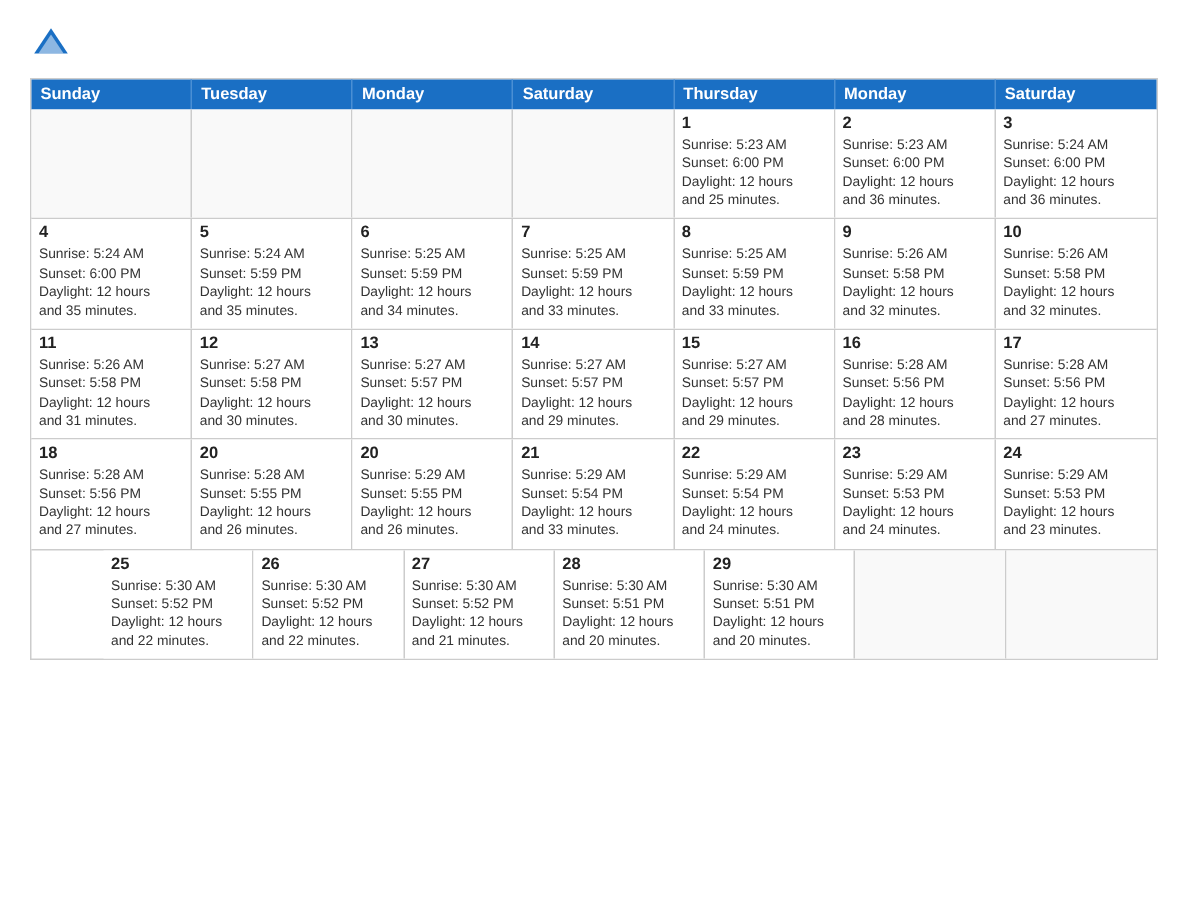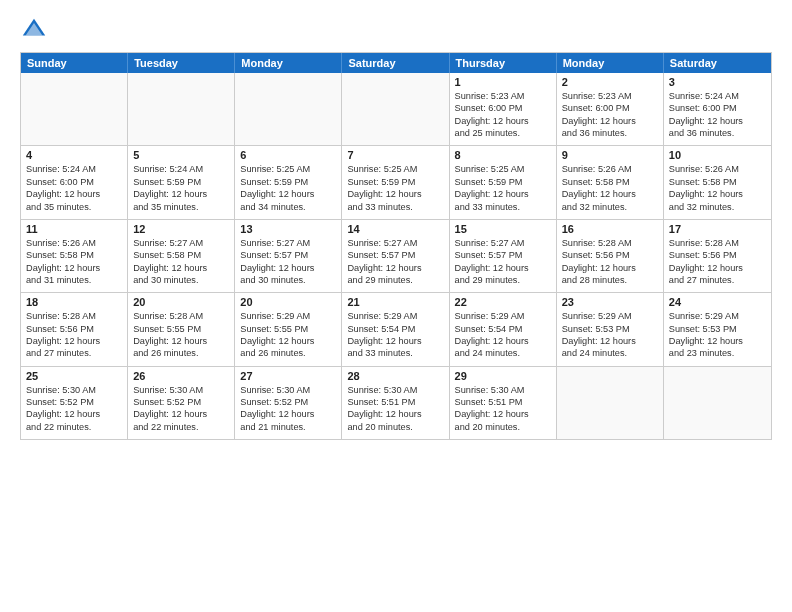--- a/index.html
+++ b/index.html
@@ -76,21 +76,21 @@
       flex: 1;
       display: flex;
       flex-direction: column;
     }
     .cal-row {
       display: grid;
       grid-template-columns: repeat(7, 1fr);
       flex: 1;
       border-bottom: 1px solid #ccc;
     }
-    .cal-row:last-child { border-bottom: none; }
+    .cal-row:last-child { border-bottom: none; margin-left: 48px; }
     .cal-cell {
       border-right: 1px solid #ccc;
       padding: 3px 5px;
       font-size: 9.2px;
       color: #333;
       vertical-align: top;
       background: #fff;
     }
     .cal-cell:last-child { border-right: none; }
     .cal-cell.empty { background: #f9f9f9; }

